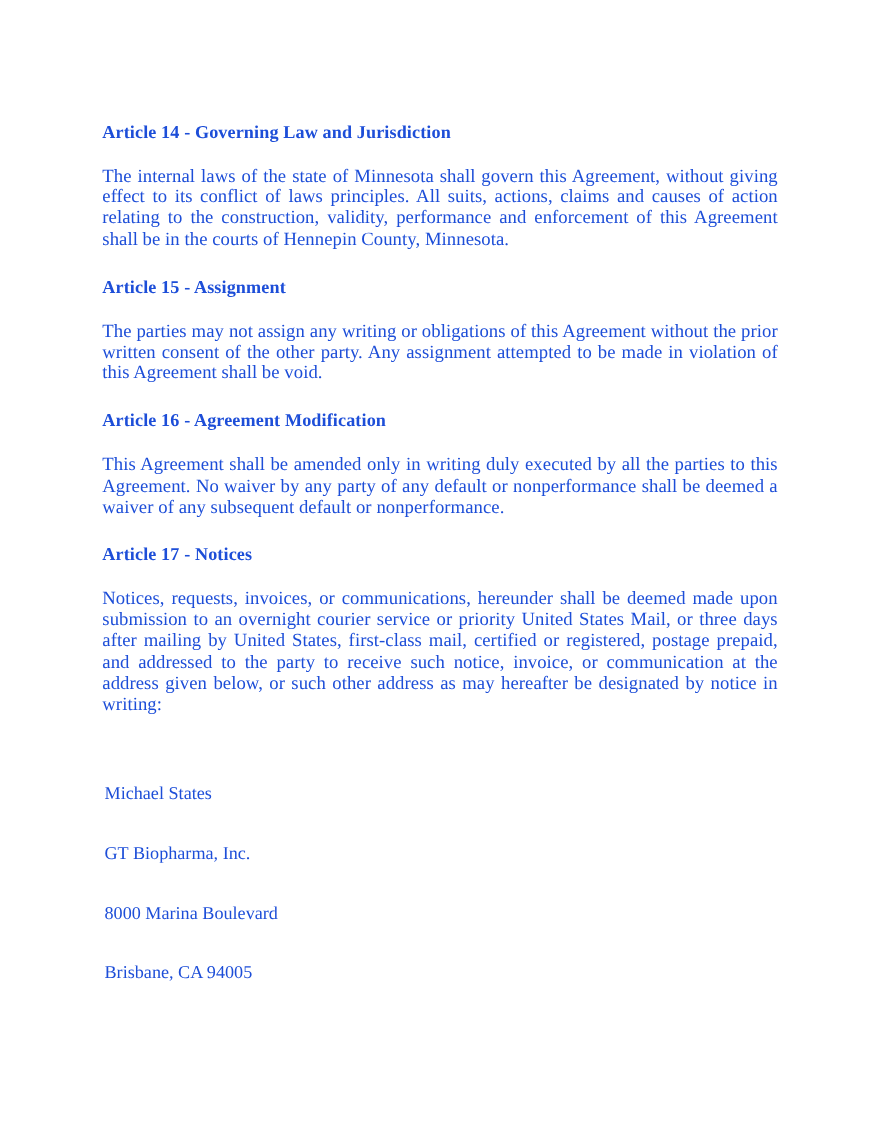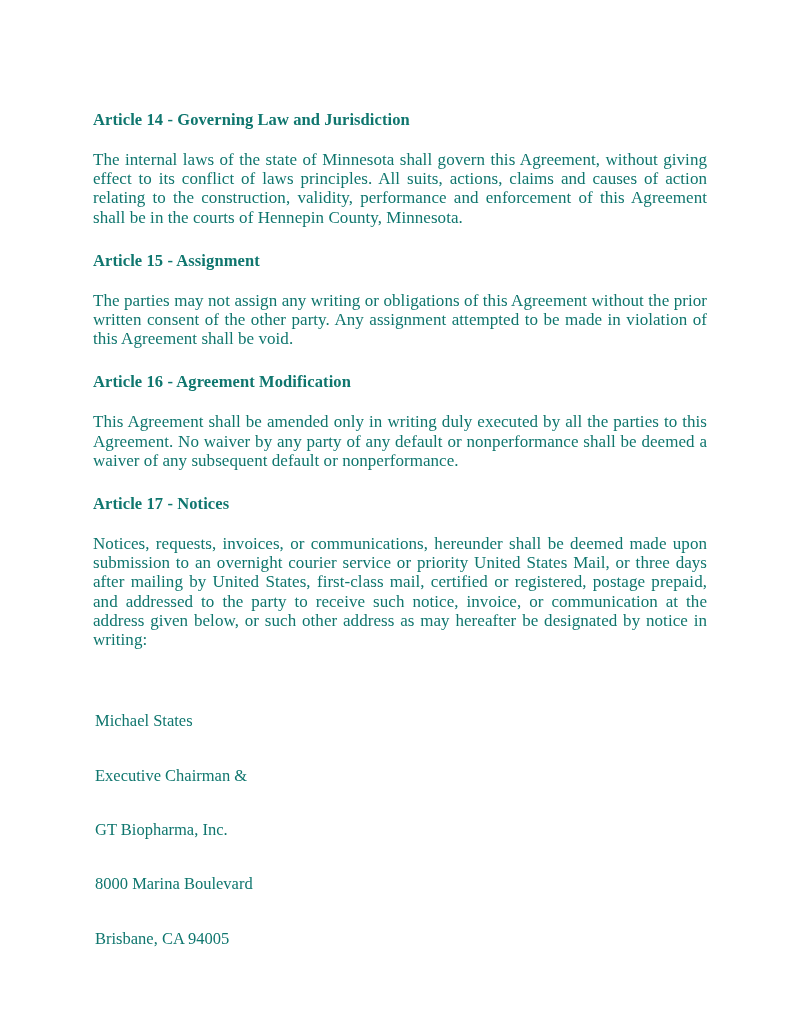--- a/index.html
+++ b/index.html
@@ -8,21 +8,21 @@
     padding: 0;
     background: #ffffff;
   }
   .page {
     position: relative;
     width: 800px;
     height: 1035px;
     background: #ffffff;
     overflow: hidden;
     font-family: "Liberation Serif", "DejaVu Serif", serif;
-    color: #0f766e;
+    color: #1d4ed8;
     -webkit-font-smoothing: antialiased;
   }
   .content {
     position: absolute;
     left: 93px;
     top: 110px;
     width: 614px;
   }
   .article-heading {
     font-size: 16.5px;
@@ -77,21 +77,20 @@
     <div class="gap-para-to-heading"></div>
 
     <h2 class="article-heading">Article 17 - Notices</h2>
     <div class="gap-heading-to-para"></div>
     <p class="body-para">Notices, requests, invoices, or communications, hereunder shall be deemed made upon submission to an overnight courier service or priority United States Mail, or three days after mailing by United States, first-class mail, certified or registered, postage prepaid, and addressed to the party to receive such notice, invoice, or communication at the address given below, or such other address as may hereafter be designated by notice in writing:</p>
 
     <div class="spacer-before-address"></div>
 
     <div class="address-block">
       <span class="addr-line">Michael States</span>
-      <span class="addr-line">Executive Chairman &amp;</span>
       <span class="addr-line">GT Biopharma, Inc.</span>
       <span class="addr-line">8000 Marina Boulevard</span>
       <span class="addr-line">Brisbane, CA 94005</span>
       
     </div>
 
   </div>
 </div>
 
 </body></html>

